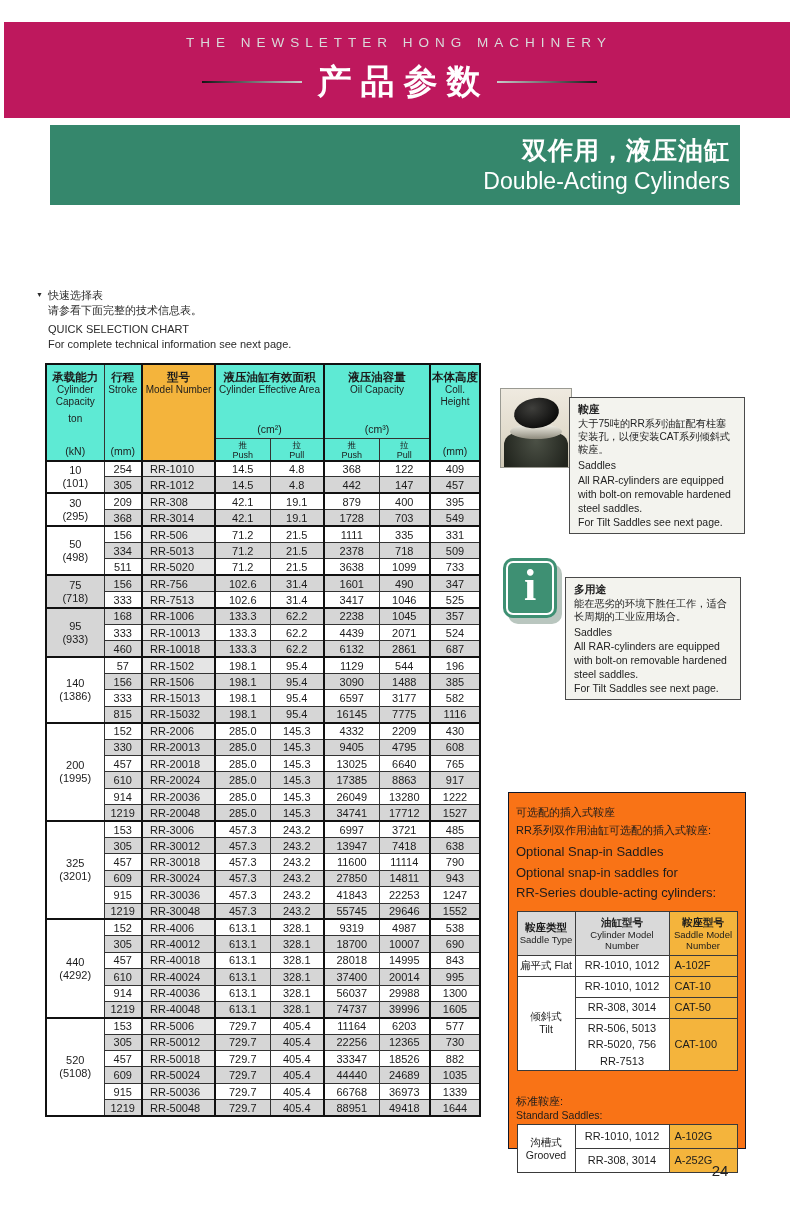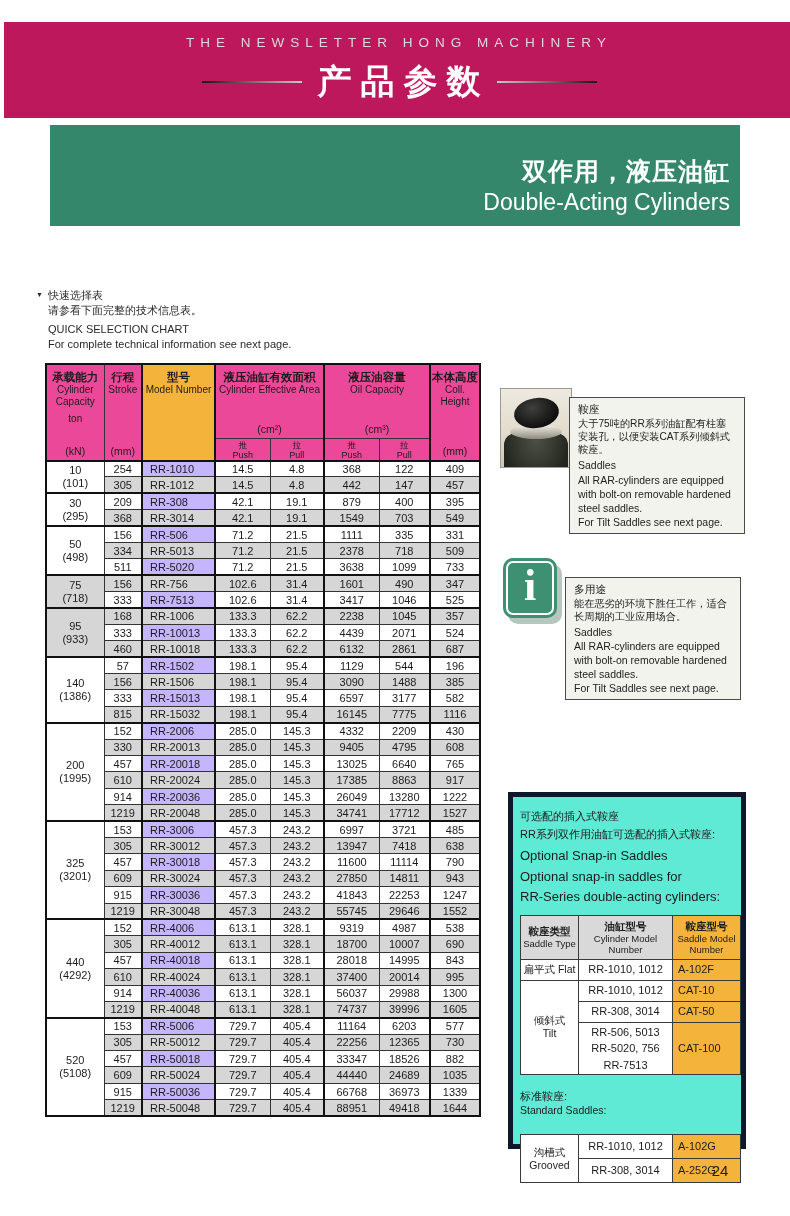--- a/index.html
+++ b/index.html
@@ -10,94 +10,94 @@
   }
   
   .masthead { position:absolute; left:4px; top:22px; width:790px; height:96px; background:#be185d; }
   .mh-top { margin-top:13px; text-align:center; font-size:13.5px; letter-spacing:6px; color:#dadada; font-weight:500; }
   .mh-row { margin-top:9px; display:flex; align-items:center; justify-content:center; gap:7px; }
   .mh-line { width:100px; height:2px; }
   .mh-line.l { background:linear-gradient(90deg,#151515,#c9c9c9); }
   .mh-line.r { background:linear-gradient(90deg,#c9c9c9,#151515); }
   .mh-title { font-size:34px; color:#fff; letter-spacing:9px; font-weight:600; padding-left:9px; }
   
-  .banner { position:absolute; left:50px; top:125px; width:690px; height:101px; background:#35876C;
+  .banner { position:absolute; left:50px; top:125px; width:690px; height:80px; background:#35876C;
             display:flex; flex-direction:column; align-items:flex-end; justify-content:flex-end;
             padding:0 10px 9px 0; color:#fff; }
   .bn-zh { font-size:25px; font-weight:bold; letter-spacing:1px; line-height:32px; }
   .bn-en { font-size:23px; font-weight:500; line-height:30px; }
   
   .intro { position:absolute; left:36px; top:288px; font-size:11px; color:#2a2a2a; }
   .in-row { display:flex; align-items:flex-start; gap:5px; }
   .tri { font-size:7px; line-height:14px; }
   .intro div, .intro .in-row span:last-child { line-height:14.5px; }
   .ind { margin-left:12px; }
   .in-gap { margin-top:5px; }
   
   table.main { position:absolute; left:45px; top:363px; width:434px;
                border-collapse:collapse; table-layout:fixed; border:2px solid #111; }
   .main th, .main td { border:1px solid #333; text-align:center; overflow:hidden; }
-  .main thead th { background:#ec4899; font-weight:normal; vertical-align:top; position:relative; padding:0; }
+  .main thead th { background:#5eead4; font-weight:normal; vertical-align:top; position:relative; padding:0; }
   .main thead tr:first-child th { height:74px; }
   .main thead tr.pp-row th { height:22px; }
   .main thead tr:last-child th, .main thead th[rowspan] { border-bottom:2px solid #111; }
   .main th.model-h { background:#F4B43C; }
   .hz { font-size:11.5px; font-weight:bold; margin-top:5px; line-height:14px; }
   .he { font-size:10px; line-height:12px; }
   .hu { margin-top:5px; }
   .hbot { position:absolute; bottom:3px; left:0; right:0; font-size:10.5px; }
   .ppz { font-size:8.5px; line-height:9px; margin-top:2px; }
   .ppe { font-size:9px; line-height:10px; }
   .main td { height:16.4px; font-size:11px; padding:0; background:#fff; }
   .main tr.even td { background:#d6d6d6; }
   .main tr.gstart td { border-top:2px solid #111; }
   .main td.b2, .main th.b2 { border-left-width:2px; border-left-color:#111; }
-  .main td.model { background:#c4b5fd; text-align:left; padding-left:7px; }
+  .main td.model { background:#e5e5e5; text-align:left; padding-left:7px; }
   .main td.cap { background:#fff; vertical-align:middle; line-height:13px; }
   
   .photo { position:absolute; left:500px; top:388px; width:72px; height:80px;
            background:linear-gradient(180deg,#efeae0 0%,#e2dccd 55%,#cfc8b6 100%);
            border:1px solid #9a9a92; overflow:hidden; }
   .ph-body { position:absolute; left:3px; bottom:-14px; width:64px; height:48px;
              background:radial-gradient(ellipse at 50% 15%,#4c5146,#22251e 75%); border-radius:12px 12px 0 0; }
   .ph-ring { position:absolute; left:9px; top:35px; width:52px; height:15px; border-radius:50%;
              background:linear-gradient(180deg,#f7f5ec,#8e8b7d); }
   .ph-cap { position:absolute; left:13px; top:9px; width:45px; height:30px; border-radius:50%;
             transform:rotate(-8deg);
             background:radial-gradient(ellipse at 42% 32%,#3f3f3c,#0c0c0b 75%); }
   .sbox { position:absolute; background:#f3f3ee; border:1px solid #4a4a4a; padding:5px 8px 4px; color:#222; }
   .saddles-box { left:569px; top:397px; width:176px; min-height:127px; }
   .info-box { left:565px; top:577px; width:176px; min-height:118px; }
-  .bx-zh-t { font-size:10.8px; line-height:13.5px; font-weight:400; }
+  .bx-zh-t { font-size:10.8px; line-height:13.5px; font-weight:700; }
   .bx-zh { font-size:10.2px; line-height:13.2px; }
   .bx-en-t { font-size:10.5px; line-height:13.5px; margin-top:3px; }
   .bx-en { font-size:10.5px; line-height:14px; }
   .iicon { position:absolute; left:503px; top:558px; width:54px; height:60px; background:#3E9073;
            border-radius:10px; box-shadow:5px 6px 0 #b9c6bf; display:flex; align-items:center; justify-content:center; }
   .iicon::before { content:""; position:absolute; inset:3px; border:2px solid #fff; border-radius:7px; }
   .iicon span { color:#fff; font-family:"Liberation Serif","DejaVu Serif",serif; font-weight:bold;
                 font-size:44px; line-height:1; margin-top:-4px; }
   
   .optbox { position:absolute; left:508px; top:792px; width:238px; height:357px;
-            background:#5eead4; border:5px solid #0f172a; padding:11px 7px 0; color:#1c1c1c; }
+            background:#f97316; border:1px solid #0f172a; padding:11px 7px 0; color:#1c1c1c; }
   .opt-zh { font-size:11px; line-height:17.5px; }
   .opt-en { font-size:13px; line-height:20.5px; }
   .opt-gap { margin-top:3px; }
   table.saddle { border-collapse:collapse; table-layout:fixed; width:220px; margin:7px auto 0; background:#fff; }
   .saddle th, .saddle td { border:1px solid #3a3a3a; text-align:center; padding:1px 2px; }
   .saddle th { background:#d9d9d9; font-weight:normal; height:44px; vertical-align:middle; }
   .saddle th.orange { background:#F4B43C; }
   .shz { font-size:10.5px; font-weight:bold; line-height:13px; }
   .she { font-size:9.5px; line-height:11px; }
   .saddle td { font-size:11px; line-height:16.5px; height:21px; }
   .saddle td.stype { font-size:10.5px; line-height:13px; vertical-align:middle; }
   .saddle td.ssaddle { background:#F4B43C; text-align:left; padding-left:5px; }
-  .std-t { margin-top:14px; font-size:11px; line-height:14px; }
+  .std-t { margin-top:23px; font-size:11px; line-height:14px; }
   .std-t2 { font-size:10.5px; line-height:14px; }
-  table.saddle.std { margin-top:17px; }
+  table.saddle.std { margin-top:2px; }
   .saddle.std td { height:24px; }
   
   .pageno { position:absolute; left:700px; top:1162px; width:40px; text-align:center; font-size:15px; color:#222; }
 </style>
 </head>
 <body>
 
 <div class="masthead">
   <div class="mh-top">THE NEWSLETTER HONG MACHINERY</div>
   <div class="mh-row">
@@ -219,21 +219,21 @@
         <td class="num">19.1</td>
         <td class="num b2">879</td>
         <td class="num">400</td>
         <td class="num b2">395</td>
       </tr>
       <tr class="even">
         <td class="stroke">368</td>
         <td class="model b2">RR-3014</td>
         <td class="num b2">42.1</td>
         <td class="num">19.1</td>
-        <td class="num b2">1549</td>
+        <td class="num b2">1728</td>
         <td class="num">703</td>
         <td class="num b2">549</td>
       </tr>
       <tr class="odd gstart">
         <td rowspan="3" class="cap">
           <div>50</div>
           <div>(498)</div>
         </td>
         <td class="stroke">156</td>
         <td class="model b2">RR-506</td>

